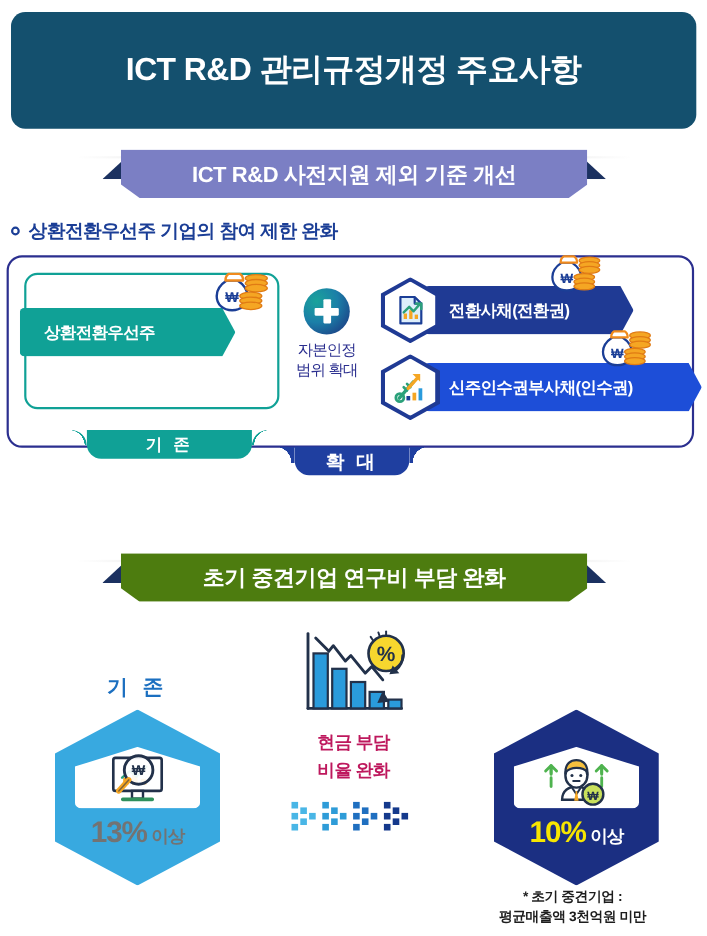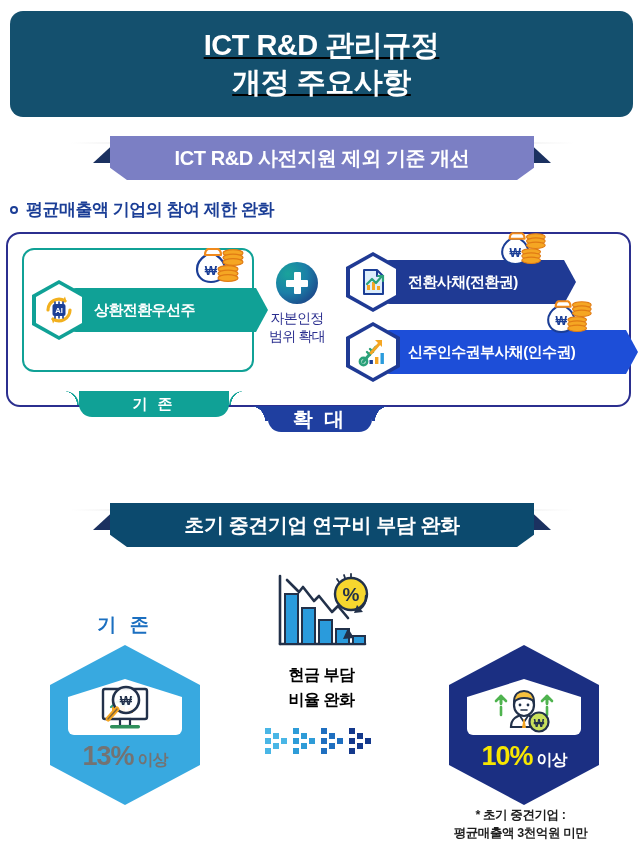--- a/index.html
+++ b/index.html
@@ -9,21 +9,21 @@
     font-family:"Liberation Sans","DejaVu Sans",sans-serif;
     overflow:hidden;position:relative;
     -webkit-font-smoothing:antialiased;
   }
   .page{position:relative;width:643px;height:851px;}
 
   
   .title-card{
     position:absolute;left:10px;top:11px;width:623px;height:106px;
     background:#14506e;border-radius:13px;
-    display:flex;flex-direction:column;align-items:center;justify-content:center;text-decoration:underline;
+    display:flex;align-items:center;justify-content:center;
   }
   .title-line{
     color:#ffffff;font-weight:bold;font-size:29px;letter-spacing:-0.5px;
     line-height:37px;text-align:center;
   }
 
   
   .ribbon{position:absolute;height:44px;}
   .ribbon .wing{
     position:absolute;top:3px;width:26px;height:24px;
@@ -45,21 +45,21 @@
   .ribbon .body span{
     color:#fff;font-weight:bold;font-size:20px;letter-spacing:-0.4px;
   }
   .ribbon .shadow{
     position:absolute;top:6px;height:2px;background:linear-gradient(90deg,rgba(0,0,0,0) 0%,rgba(120,120,120,.35) 40%,rgba(120,120,120,.35) 60%,rgba(0,0,0,0) 100%);
   }
   #ribbon1{left:110px;top:136px;width:424px;}
   #ribbon1 .body{background:#7b7fc4;}
   #ribbon1 .shadow{left:-40px;right:-40px;}
   #ribbon2{left:110px;top:503px;width:424px;}
-  #ribbon2 .body{background:#0c4a6e;}
+  #ribbon2 .body{background:#4d7c0f;}
   #ribbon2 .shadow{left:-40px;right:-40px;}
 
   
   .bullet-head{
     position:absolute;left:10px;top:198px;display:flex;align-items:center;gap:8px;
   }
   .bullet-dot{
     width:8px;height:8px;border:2px solid #1b3e96;border-radius:50%;box-sizing:border-box;
   }
   .bullet-text{color:#1b3e96;font-weight:bold;font-size:17px;letter-spacing:-0.5px;}
@@ -134,21 +134,21 @@
   }
   .expand-tab::before,.expand-tab::after{
     content:"";position:absolute;top:0;width:18px;height:15px;background:#1f3fa0;
   }
   .expand-tab::before{left:-18px;
     -webkit-mask:radial-gradient(circle 15px at 0 100%,transparent 99%,#000 100%);
     mask:radial-gradient(circle 15px at 0 100%,transparent 99%,#000 100%);}
   .expand-tab::after{right:-18px;
     -webkit-mask:radial-gradient(circle 15px at 100% 100%,transparent 99%,#000 100%);
     mask:radial-gradient(circle 15px at 100% 100%,transparent 99%,#000 100%);}
-  .expand-tab span{color:#fff;font-weight:bold;font-size:20px;letter-spacing:3px;}
+  .expand-tab span{color:#fff;font-weight:bold;font-size:17px;letter-spacing:3px;}
 
   
   .cmp-caption{
     position:absolute;font-weight:bold;font-size:19px;letter-spacing:4px;text-align:center;width:160px;
   }
   .hexbadge{position:absolute;width:150px;height:160px;}
   .hexbadge .shape{
     position:absolute;inset:0;
     clip-path:polygon(50% 0,100% 25%,100% 75%,50% 100%,0 75%,0 25%);
   }
@@ -158,21 +158,21 @@
     clip-path:polygon(50% 0,100% 32%,100% 100%,0 100%,0 32%);
   }
   .hexbadge .pct{
     position:absolute;left:0;right:0;top:96px;text-align:center;
     font-weight:bold;font-size:27px;letter-spacing:-1px;
   }
   .hexbadge .pct .suffix{font-size:16px;font-weight:bold;margin-left:4px;}
 
   .mid-block{position:absolute;left:255px;top:572px;width:133px;text-align:center;}
   .mid-label{
-    margin-top:4px;color:#000000;font-weight:bold;font-size:16px;line-height:21px;letter-spacing:-0.5px;
+    margin-top:4px;color:#be185d;font-weight:bold;font-size:16px;line-height:21px;letter-spacing:-0.5px;
   }
   .arrows{margin-top:16px;display:flex;justify-content:center;}
 
   .footnote{
     position:absolute;left:398px;top:806px;width:245px;text-align:center;
     color:#1d1d1d;font-size:12.5px;font-weight:bold;line-height:18px;letter-spacing:-0.4px;
   }
 </style>
 </head>
 <body>
@@ -188,47 +188,27 @@
     <div class="shadow"></div>
     <div class="wing l"></div>
     <div class="wing r"></div>
     <div class="body">
       <span>ICT R&amp;D 사전지원 제외 기준 개선</span>
     </div>
   </div>
 
   <div class="bullet-head">
     <span class="bullet-dot"></span>
-    <span class="bullet-text">평균매출액 기업의 참여 제한 완화</span>
+    <span class="bullet-text">상환전환우선주 기업의 참여 제한 완화</span>
   </div>
 
   <div class="content-box">
 
     <div class="exist-panel">
       <div class="flagpill" style="left:8px;top:30px;">
-        <div class="hex">
-          <div class="hexfill" style="background:#10a196;"></div>
-          <div class="hexinner"></div>
-          <svg width="36" height="36" viewBox="0 0 36 36" style="position:relative;z-index:2;">
-            <path d="M7 18a11 11 0 0 1 17-9" fill="none" stroke="#f2b01e" stroke-width="3.2" stroke-linecap="round"></path>
-            <path d="M29 18a11 11 0 0 1-17 9" fill="none" stroke="#f2b01e" stroke-width="3.2" stroke-linecap="round"></path>
-            <path d="M24 4.5l1.5 5-5 .6z" fill="#f2b01e"></path>
-            <path d="M12 31.5l-1.5-5 5-.6z" fill="#f2b01e"></path>
-            <rect x="11.5" y="12" width="13" height="12" rx="2" fill="#1b3e96"></rect>
-            <text x="18" y="21" font-size="7.5" fill="#ffffff" text-anchor="middle" font-family="Liberation Sans, sans-serif" font-weight="bold">AI</text>
-            <g stroke="#1b3e96" stroke-width="1.6">
-              <line x1="14" y1="9.5" x2="14" y2="12"></line>
-                <line x1="18" y1="9.5" x2="18" y2="12"></line>
-                <line x1="22" y1="9.5" x2="22" y2="12"></line>
-              <line x1="14" y1="24" x2="14" y2="26.5"></line>
-                <line x1="18" y1="24" x2="18" y2="26.5"></line>
-                <line x1="22" y1="24" x2="22" y2="26.5"></line>
-            </g>
-          </svg>
-        </div>
         <div class="label" style="background:#10a196;width:158px;">
           <span>상환전환우선주</span>
         </div>
       </div>
 
       <div class="money" style="left:160px;top:-6px;">
         <svg width="62" height="46" viewBox="0 0 62 46">
           <path d="M22 11c-6 4-9 9-9 14 0 8 6 13 14 13s14-5 14-13c0-5-3-10-9-14z" fill="#fff" stroke="#1b3e96" stroke-width="2.2"></path>
           <path d="M21 11c0-3 1-5 3-6h10c2 1 3 3 3 6z" fill="#fff" stroke="#f08a1d" stroke-width="2.2" stroke-linejoin="round"></path>
           <text x="27" y="31" font-size="13" font-weight="bold" fill="#1b3e96" text-anchor="middle" font-family="Liberation Sans, sans-serif">₩</text>

